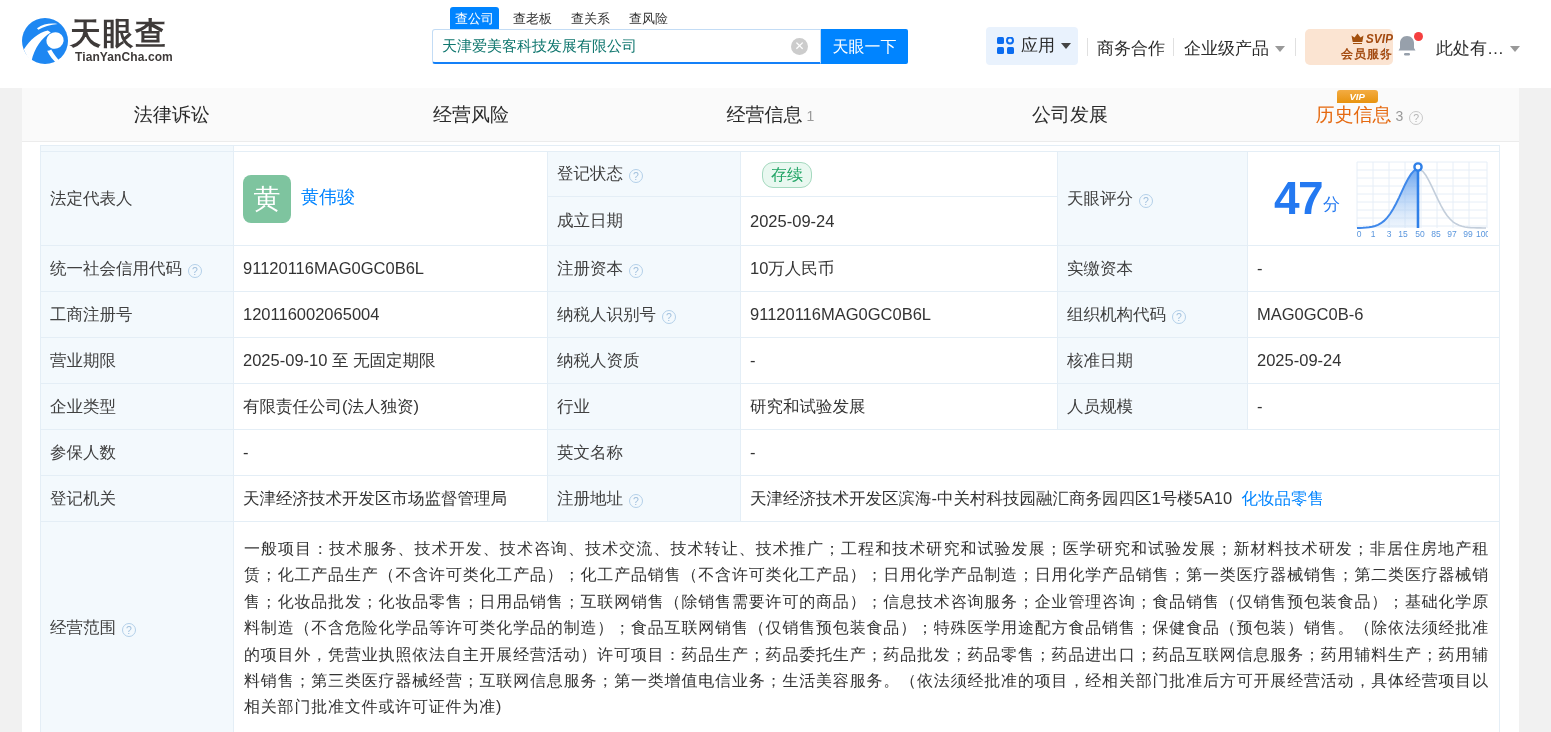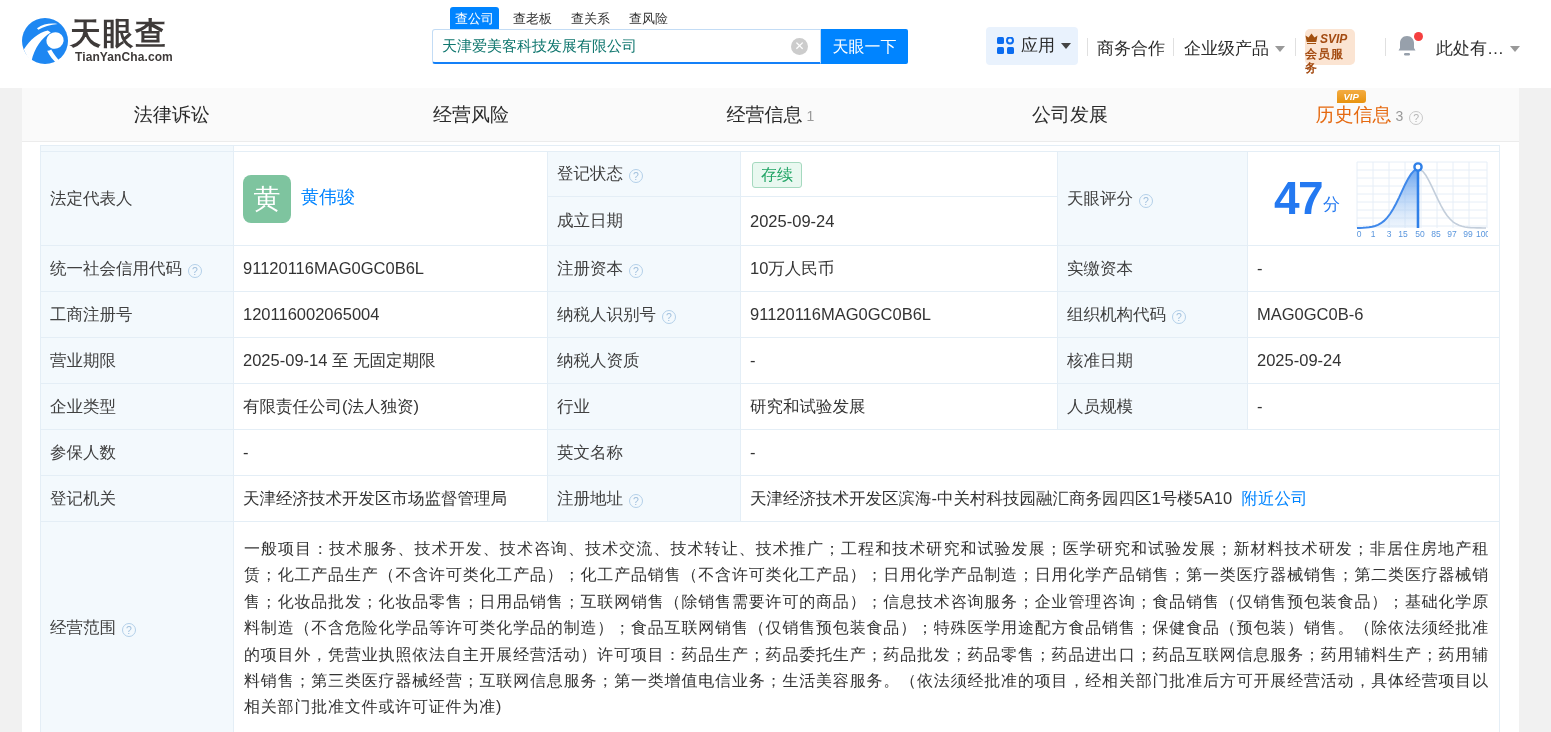--- a/index.html
+++ b/index.html
@@ -17,47 +17,47 @@
 #stabs { position:absolute; left:450px; top:7px; height:19px; }
 #stabs .t { display:inline-block; font-size:13px; color:#333; padding:3px 5px; margin-right:9px; vertical-align:top; }
 #stabs .t.on { background:#0084ff; color:#fff; border-radius:3px 3px 0 0; }
 #sinput { position:absolute; left:432px; top:29px; width:389px; height:35px; background:#fff; border:1px solid #c3dcf5; border-bottom:2px solid #1480f8; border-radius:3px 0 0 3px; font-size:15px; color:#0f766e; line-height:31px; padding-left:9px; }
 #sclear { position:absolute; left:791px; top:38px; width:17px; height:17px; background:#ccc; border-radius:50%; color:#fff; font-size:12px; line-height:17px; text-align:center; }
 #sbtn { position:absolute; left:821px; top:29px; width:87px; height:35px; background:#0084ff; color:#fff; font-size:16px; text-align:center; line-height:35px; border-radius:0 2px 2px 0; }
 
 .hm { position:absolute; font-size:17px; color:#2b2b2b; top:37px; white-space:nowrap; }
 #m-app { position:absolute; left:986px; top:27px; width:92px; height:38px; background:#e9f2fd; border-radius:4px; line-height:38px; padding-left:11px; font-size:17px; color:#2b2b2b; }
 .sep { position:absolute; top:38px; width:1px; height:18px; background:#e0e0e0; }
-#svip { position:absolute; left:1305px; top:29px; width:50px; height:36px; background:#fbe4d2; border-radius:5px; text-align:left; color:#a34a10; }
+#svip { position:absolute; left:1305px; top:29px; width:88px; height:36px; background:#fbe4d2; border-radius:5px; text-align:right; color:#a34a10; }
 #svip .s1 { font-size:12px; font-weight:bold; font-style:italic; line-height:15px; padding-top:3px; }
 #svip .s2 { font-size:12px; font-weight:bold; line-height:14px; letter-spacing:1px; }
 .caret { display:inline-block; width:0; height:0; border-left:5px solid transparent; border-right:5px solid transparent; border-top:6px solid #444; vertical-align:2px; margin-left:6px; }
 .caret.gray { border-top-color:#999; }
 
 #nav { position:absolute; left:22px; top:88px; width:1497px; height:54px; background:#fafafa; border-bottom:1px solid #ececec; display:flex; }
 #nav .tab { flex:1 1 0; text-align:center; line-height:54px; font-size:19px; color:#2a2a2a; position:relative; white-space:nowrap; }
 #nav .tab.on { background:#fff; color:#0084ff; font-weight:bold; }
 #nav .cnt { font-size:14px; color:#0084ff; margin-left:4px; font-weight:normal; }
 #nav .cnt.g { color:#999; }
 #nav .hist { color:#e56910; }
-#viptag { position:absolute; left:117px; top:2px; width:29px; height:13px; background:linear-gradient(180deg,#f3ac43,#e8930e); border-radius:3px 3px 3px 0; color:#fff; font-size:9.5px; font-weight:bold; font-style:italic; line-height:13px; text-align:center; }
+#viptag { position:absolute; left:117px; top:2px; width:41px; height:13px; background:linear-gradient(180deg,#f3ac43,#e8930e); border-radius:3px 3px 3px 0; color:#fff; font-size:9.5px; font-weight:bold; font-style:italic; line-height:13px; text-align:center; }
 
 .q { display:inline-block; width:14px; height:14px; border:1px solid #b3d0e9; border-radius:50%; color:#a0bfdd; font-size:10.5px; line-height:12.5px; text-align:center; vertical-align:-1px; margin-left:6px; font-weight:normal; }
 .q.g { border-color:#c9c9c9; color:#b5b5b5; }
 
 #card { position:absolute; left:22px; top:142px; width:1497px; height:590px; background:#fff; }
 table { border-collapse:collapse; table-layout:fixed; position:absolute; left:18px; top:3px; width:1459px; }
 td { border:1px solid #e4eef6; font-size:16.5px; color:#333; padding:0 10px 0 9px; vertical-align:middle; }
 td.lb { background:#f3f9fd; color:#404040; }
 a, .lnk { color:#0084ff; text-decoration:none; }
 
 #avatar { display:inline-block; width:48px; height:48px; background:#7ec49f; border-radius:8px; color:#fff; font-size:27px; text-align:center; line-height:48px; vertical-align:middle; margin-left:0; }
 #avname { font-size:18px; color:#0084ff; margin-left:10px; }
 
-#cunxu { display:inline-block; border:1px solid #a5d9bf; background:#e9f8f0; color:#22a566; font-size:16px; line-height:22px; padding:1px 8px; border-radius:3px; margin-left:2px; margin-top:2px; }
+#cunxu { display:inline-block; border:1px solid #a5d9bf; background:#e9f8f0; color:#22a566; font-size:16px; line-height:22px; padding:1px 8px; border-radius:11px; margin-left:12px; margin-top:2px; }
 
 #score47 { position:absolute; left:26px; top:19px; font-size:46px; font-weight:bold; color:#2479f1; letter-spacing:-1.5px; }
 #scorefen { position:absolute; left:75px; top:41px; font-size:17px; color:#2479f1; }
 #chart { position:absolute; left:108px; top:9px; }
 
 #scope { font-size:16px; line-height:26.4px; padding:14px 0 0 1px; letter-spacing:0.8px; text-align:justify; }
 </style>
 </head>
 <body>
 <div id="header">
@@ -193,21 +193,21 @@
   <tr style="height:46px">
     <td class="lb">工商注册号</td>
           <td>120116002065004</td>
     <td class="lb">纳税人识别号<span class="q">?</span></td>
           <td>91120116MAG0GC0B6L</td>
     <td class="lb">组织机构代码<span class="q">?</span></td>
           <td>MAG0GC0B-6</td>
   </tr>
   <tr style="height:46px">
     <td class="lb">营业期限</td>
-          <td>2025-09-14 至 无固定期限</td>
+          <td>2025-09-10 至 无固定期限</td>
     <td class="lb">纳税人资质</td>
           <td>-</td>
     <td class="lb">核准日期</td>
           <td>2025-09-24</td>
   </tr>
   <tr style="height:46px">
     <td class="lb">企业类型</td>
           <td>有限责任公司(法人独资)</td>
     <td class="lb">行业</td>
           <td>研究和试验发展</td>
@@ -217,21 +217,21 @@
   <tr style="height:46px">
     <td class="lb">参保人数</td>
           <td>-</td>
     <td class="lb">英文名称</td>
           <td colspan="3">-</td>
   </tr>
   <tr style="height:46px">
     <td class="lb">登记机关</td>
           <td>天津经济技术开发区市场监督管理局</td>
     <td class="lb">注册地址<span class="q">?</span></td>
-          <td colspan="3">天津经济技术开发区滨海-中关村科技园融汇商务园四区1号楼5A10&nbsp;&nbsp;<span class="lnk">附近公司</span></td>
+          <td colspan="3">天津经济技术开发区滨海-中关村科技园融汇商务园四区1号楼5A10&nbsp;&nbsp;<span class="lnk">化妆品零售</span></td>
   </tr>
   <tr style="height:212px">
     <td class="lb">经营范围<span class="q">?</span></td>
     <td colspan="5" style="vertical-align:top">
             <div id="scope">一般项目：技术服务、技术开发、技术咨询、技术交流、技术转让、技术推广；工程和技术研究和试验发展；医学研究和试验发展；新材料技术研发；非居住房地产租赁；化工产品生产（不含许可类化工产品）；化工产品销售（不含许可类化工产品）；日用化学产品制造；日用化学产品销售；第一类医疗器械销售；第二类医疗器械销售；化妆品批发；化妆品零售；日用品销售；互联网销售（除销售需要许可的商品）；信息技术咨询服务；企业管理咨询；食品销售（仅销售预包装食品）；基础化学原料制造（不含危险化学品等许可类化学品的制造）；食品互联网销售（仅销售预包装食品）；特殊医学用途配方食品销售；保健食品（预包装）销售。（除依法须经批准的项目外，凭营业执照依法自主开展经营活动）许可项目：药品生产；药品委托生产；药品批发；药品零售；药品进出口；药品互联网信息服务；药用辅料生产；药用辅料销售；第三类医疗器械经营；互联网信息服务；第一类增值电信业务；生活美容服务。（依法须经批准的项目，经相关部门批准后方可开展经营活动，具体经营项目以相关部门批准文件或许可证件为准)</div>
           </td>
   </tr>
 </tbody>
     </table>
 </div>

